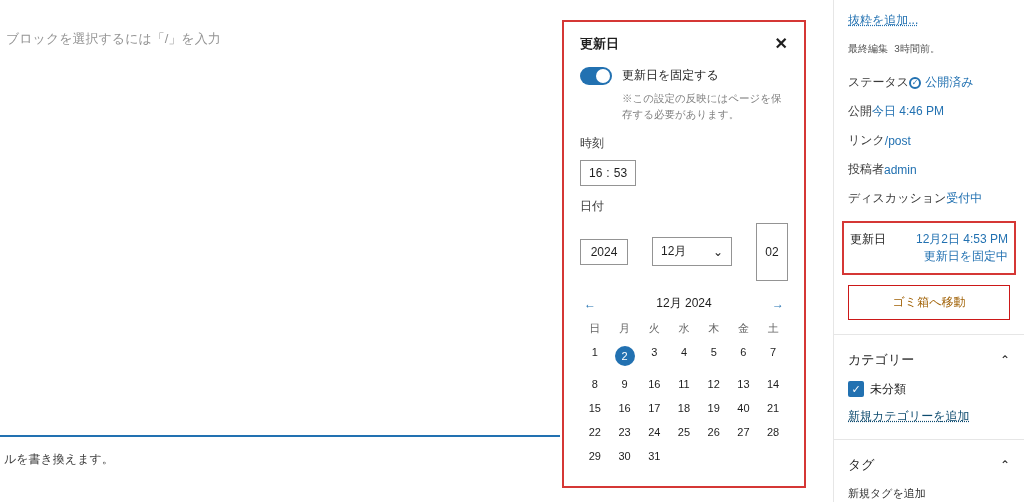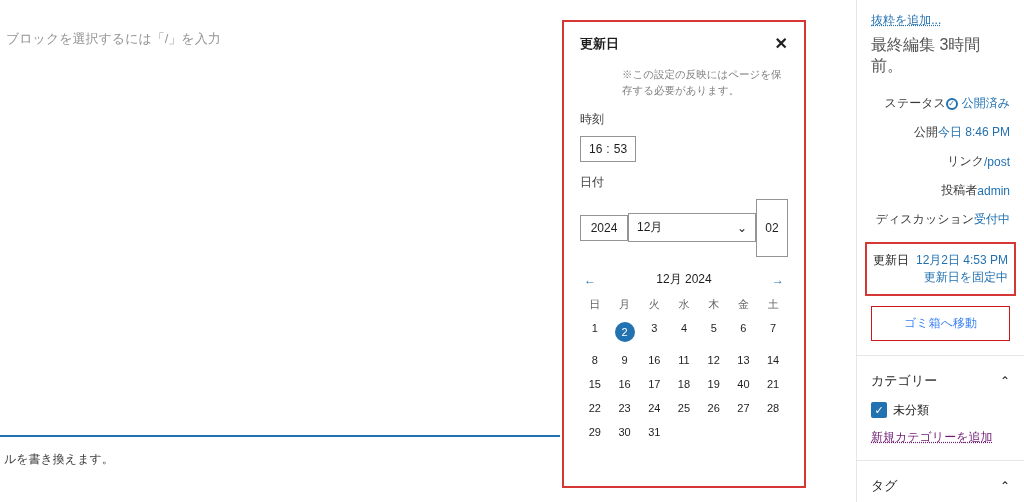--- a/index.html
+++ b/index.html
@@ -15,76 +15,82 @@
   .pop-header { display:flex; justify-content: space-between; align-items: center; font-size: 13px; font-weight: 600; margin-bottom: 14px; }
   .close-x { font-size: 16px; font-weight: 700; cursor: pointer; }
   .toggle-row { display:flex; align-items:flex-start; gap: 10px; margin-bottom: 6px; }
   .toggle { width: 32px; height: 18px; border-radius: 9px; background: #2271b1; position: relative; flex: 0 0 32px; cursor:pointer; }
   .toggle .knob { position: absolute; right: 2px; top: 2px; width: 14px; height: 14px; border-radius: 50%; background: #fff; }
   .toggle-label { font-size: 12px; color: #1e1e1e; }
   .toggle-note { font-size: 10.5px; color: #808080; margin: 0 0 12px 42px; line-height: 1.5; }
 
   .field-label { font-size: 12px; color: #404040; margin: 4px 0 8px 0; }
   .time-box { border: 1px solid #949494; padding: 5px 8px; font-size: 12px; display:inline-flex; gap:4px; }
-  .date-row { display:flex; gap: 0; margin-bottom: 14px; align-items:center; }
+  .date-row { display:flex; gap: 24px; margin-bottom: 14px; align-items:center; }
   .year-input { border:1px solid #949494; padding:5px 6px; font-size:12px; width:48px; text-align:center; }
   .month-select { border:1px solid #949494; padding:5px 8px; font-size:12px; flex:1; display:flex; justify-content:space-between; align-items:center; cursor:pointer; }
   .day-input { border:1px solid #949494; padding:21px 6px; font-size:12px; width:32px; text-align:center; }
 
   .cal-nav { display:flex; justify-content:space-between; align-items:center; font-size: 12px; margin-bottom: 8px; }
   .cal-arrow { color: #2271b1; font-weight:700; cursor:pointer; padding: 2px 4px; }
   .cal-title { font-size: 12px; }
   .cal-grid { display:grid; grid-template-columns: repeat(7, 1fr); text-align:center; font-size: 11px; row-gap: 8px; }
   .cal-dow { color: #666; }
   .cal-day { cursor:pointer; padding:2px 0; }
   .cal-day.other { color: #b8b8b8; }
   .cal-day.selected span { display:inline-flex; width:20px; height:20px; border-radius:50%; background:#2271b1; color:#fff; align-items:center; justify-content:center; }
 
   
-  .sidebar { position: absolute; right: 0; top: 0; width: 168px; height: 502px; border-left: 1px solid #e6e6e6; background:#fff; }
+  .sidebar { position: absolute; right: 0; top: 0; width: 191px; height: 502px; border-left: 1px solid #e6e6e6; background:#fff; }
   .sb-pad { padding: 0 14px; }
   .sb-top { padding-top: 10px; }
   .add-excerpt { color: #2271b1; text-decoration: underline dotted; font-size: 12px; cursor:pointer; }
-  .last-edit { font-size: 16px; color: #555; margin-top: 6px; margin-bottom: 12px; }
-  .kv { display:flex; justify-content: flex-end; align-items: center; font-size: 12px; padding: 6px 0; }
+  .last-edit { font-size: 10px; color: #555; margin-top: 13px; margin-bottom: 12px; font-family: Liberation Mono, monospace; }
+  .kv { display:flex; justify-content: flex-start; align-items: center; font-size: 12px; padding: 6px 0; }
   .kv .k { color: #3a3a3a; }
   .kv .v { color: #2271b1; cursor:pointer; }
   .kv .v.withicon { display:inline-flex; align-items:center; gap:4px; }
   .status-dot { width:12px; height:12px; border:2px solid #2271b1; border-radius:50%; display:inline-flex; align-items:center; justify-content:center; font-size:8px; color:#2271b1; }
 
   .update-box { border: 2px solid #d53735; margin: 8px 8px 10px 8px; padding: 8px 6px; display:flex; justify-content:space-between; font-size: 12px; }
   .update-box .vcol { text-align:right; color:#2271b1; line-height:1.4; }
 
-  .trash-btn { margin: 0 14px 14px 14px; border:1px solid #cc1818; color:#3b82f6; text-align:center; padding:8px 3px; font-size:12px; cursor:pointer; }
+  .trash-btn { margin: 0 14px 14px 14px; border:1px solid #cc1818; color:#a16207; text-align:center; padding:8px 3px; font-size:12px; cursor:pointer; }
 
   .sb-hr { height:1px; background:#e6e6e6; margin: 4px 0; }
 
   .panel-head { display:flex; justify-content:space-between; align-items:center; padding: 12px 14px; font-size: 13px; cursor:pointer; }
   .chev { font-size: 12px; }
   .cat-body { padding: 0 14px 10px 14px; font-size:12px; }
   .chk-row { display:flex; align-items:center; gap:6px; margin-bottom:10px; }
   .chk { width:16px; height:16px; background:#2271b1; display:inline-flex; align-items:center; justify-content:center; color:#fff; font-size:11px; border-radius:2px; }
-  .add-cat { color:#701a75; text-decoration: underline dotted; cursor:pointer; }
+  .add-cat { color:#0c4a6e; text-decoration: underline dotted; cursor:pointer; }
 
   .tag-body { padding: 0 14px; font-size: 11px; color:#333; }
 </style>
 </head>
 <body>
 
 <div class="editor-area">
   <div class="editor-placeholder">ブロックを選択するには「/」を入力</div>
 </div>
 <div class="bottom-strip">
   <span>ルを書き換えます。</span>
 </div>
 
 <div class="popover">
   <div class="pop-header">
     <span>更新日</span>
     <span class="close-x">✕</span>
+  </div>
+  <div class="toggle-row">
+    <div class="toggle">
+        <div class="knob"></div>
+      </div>
+    <div class="toggle-label">更新日を固定する</div>
   </div>
   <div class="toggle-note">※この設定の反映にはページを保存する必要があります。</div>
 
   <div class="field-label">時刻</div>
   <div class="time-box">
     <span>16</span>
     <span>:</span>
     <span>53</span>
   </div>
 
@@ -157,21 +163,21 @@
 
     <div class="kv">
       <span class="k">ステータス</span>
       <span class="v withicon">
         <span class="status-dot">✓</span>
         <span>公開済み</span>
       </span>
     </div>
     <div class="kv">
       <span class="k">公開</span>
-      <span class="v">今日 8:46 PM</span>
+      <span class="v">今日 4:46 PM</span>
     </div>
     <div class="kv">
       <span class="k">リンク</span>
       <span class="v">/post</span>
     </div>
     <div class="kv">
       <span class="k">投稿者</span>
       <span class="v">admin</span>
     </div>
     <div class="kv">

